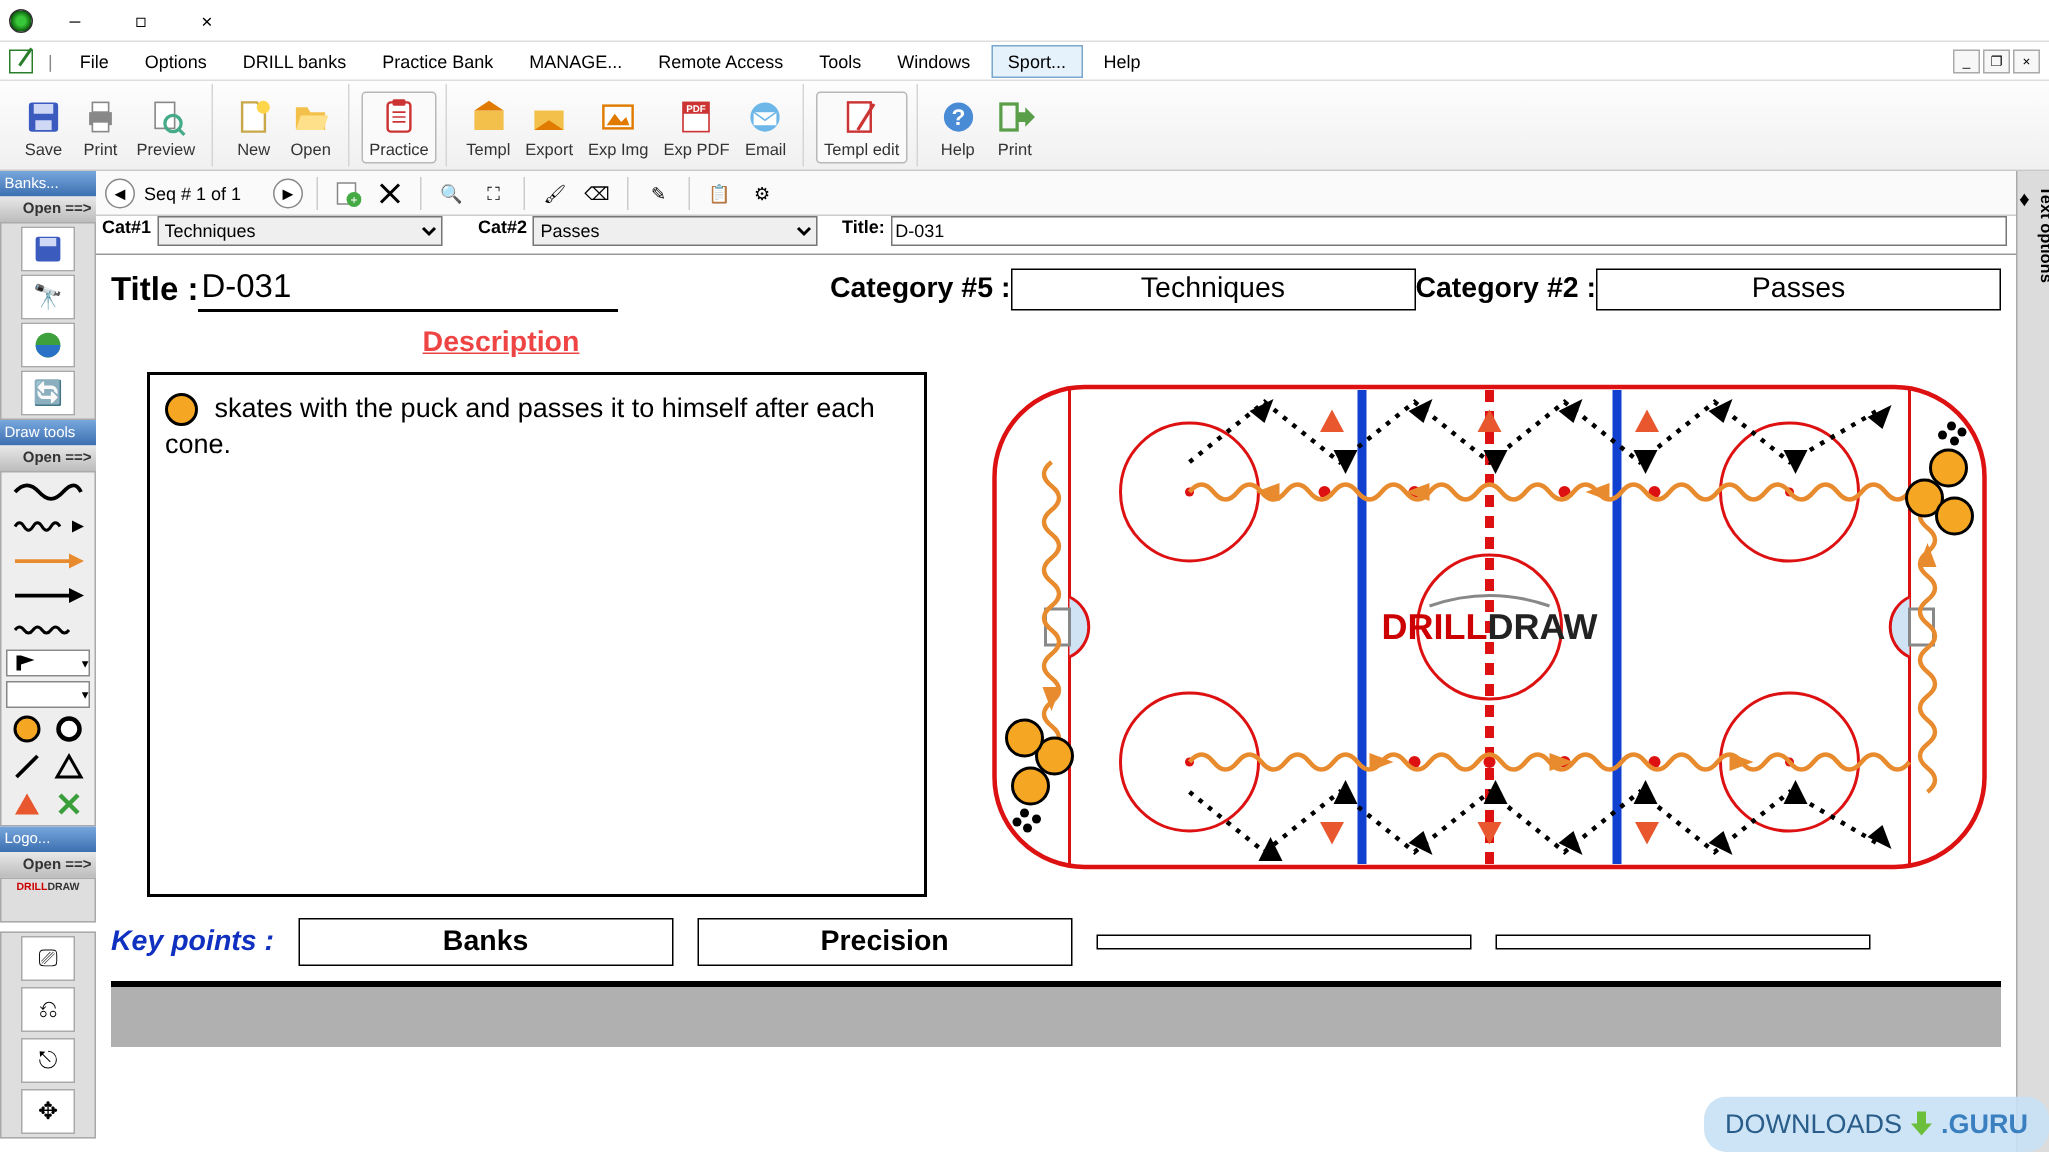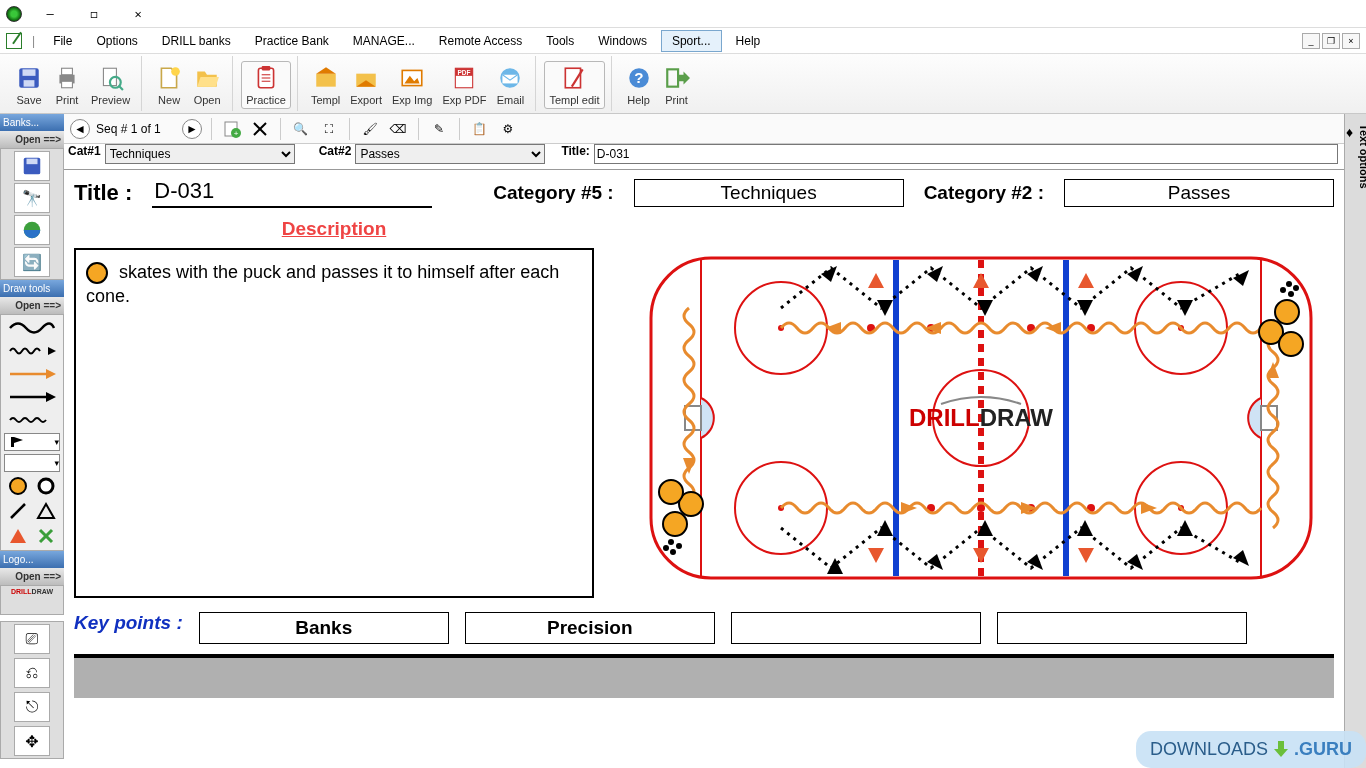--- a/index.html
+++ b/index.html
@@ -53,33 +53,33 @@
   .seqbar .sep{width:1px;height:22px;background:#ccc;margin:0 3px;}
   .seqbar .sqbtn{width:22px;height:22px;display:flex;align-items:center;justify-content:center;}
 
   .catbar{height:26px;border-bottom:1px solid #999;display:flex;align-items:flex-start;background:#fff;}
   .catbar label{font-weight:bold;padding:0 4px;}
   .catbar select, .catbar input{height:20px;border:1px solid #777;font-size:12px;}
   .catbar select{min-width:190px;}
   .catbar input{flex:1;margin-right:6px;}
 
   .doc-area{flex:1;overflow:auto;padding:8px 10px 0 10px;background:#fff;}
-  .doc-top{display:flex;align-items:center;gap:20px;margin-bottom:10px;}
+  .doc-top{display:flex;align-items:center;margin-bottom:10px;}
   .doc-top .ttl-lbl{font-size:22px;font-weight:bold;}
   .doc-top .ttl-val{font-size:22px;border-bottom:2px solid #000;min-width:280px;padding:0 6px 2px 2px;}
   .cat-lbl{font-size:19px;font-weight:bold;}
   .cat-box{border:1px solid #000;min-width:270px;text-align:center;font-size:19px;padding:2px 6px;}
 
   .desc-hdr{color:#ef4444;font-size:19px;font-weight:bold;text-decoration:underline;text-align:center;margin-bottom:8px;}
-  .doc-cols{display:flex;gap:34px;align-items:flex-start;}
+  .doc-cols{display:flex;gap:34px;align-items:flex-start;margin-left:24px;}
   .desc-box{border:2px solid #000;width:520px;height:350px;padding:10px;font-size:18px;line-height:1.35;}
   .desc-box .puck-ic{display:inline-block;width:22px;height:22px;border-radius:50%;background:#f5a623;border:2px solid #000;vertical-align:middle;margin-right:6px;}
   .rink-wrap{flex:1;display:flex;align-items:center;justify-content:center;}
 
-  .keypoints{display:flex;gap:16px;margin:14px 0 0 0;}
+  .keypoints{display:flex;align-items:center;gap:16px;margin:14px 0 0 0;}
   .kp-lbl{color:#1030c0;font-size:19px;font-weight:bold;font-style:italic;}
   .kp-box{border:1px solid #000;min-width:250px;text-align:center;font-size:19px;font-weight:bold;padding:4px 6px;}
 
   .footer-strip{height:44px;background:#b0b0b0;border-top:4px solid #000;margin-top:10px;}
   
   
   .right-tab{width:22px;background:#dcdcdc;border-left:1px solid #aaa;display:flex;align-items:flex-start;justify-content:center;padding-top:10px;}
   .right-tab span{writing-mode:vertical-rl;font-size:11px;font-weight:bold;}
 
   

